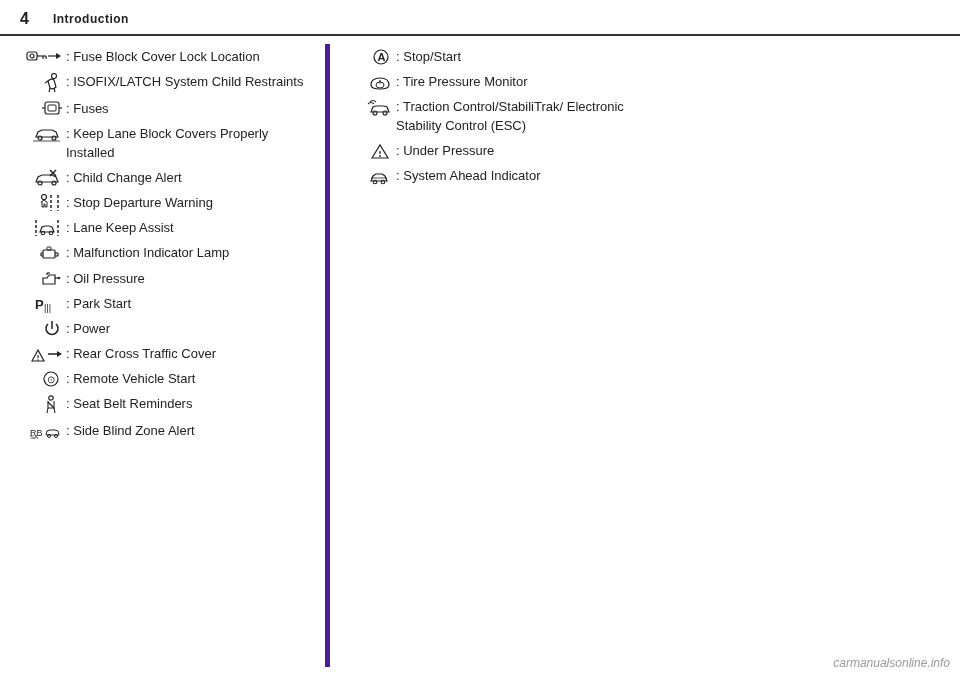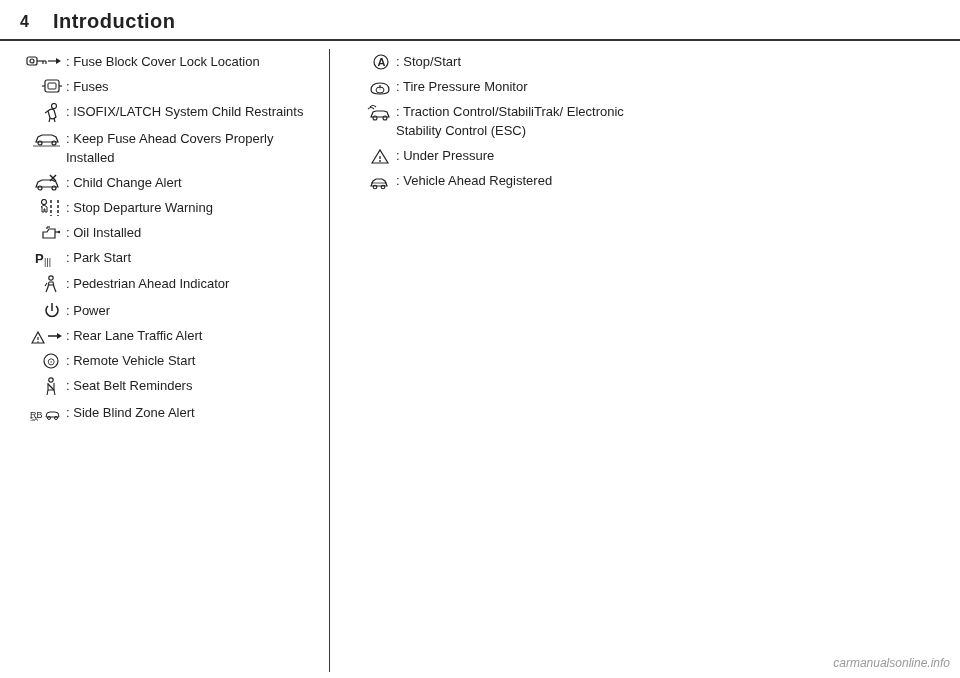--- a/index.html
+++ b/index.html
@@ -22,34 +22,34 @@
       margin-bottom: 8px;
     }
 
     .page-number {
       font-size: 16px;
       font-weight: bold;
       margin-right: 24px;
     }
 
     .page-title {
-      font-size: 20px;
+      font-size: 12px;
       font-weight: bold;
       letter-spacing: 0.5px;
     }
 
     .content-area {
       display: flex;
       padding: 0 20px;
       height: calc(100% - 55px);
     }
 
     .left-column {
       width: 310px;
-      border-right: 1px solid #4c1d95;
+      border-right: 5px solid #4c1d95;
       padding-right: 16px;
       padding-top: 4px;
     }
 
     .right-column {
       width: 310px;
       padding-left: 20px;
       padding-top: 4px;
     }
 
@@ -115,56 +115,56 @@
 
           <line x1="22" y1="8" x2="32" y2="8" stroke="#222" stroke-width="1.2"></line>
           <polygon points="30,5 35,8 30,11" fill="#222"></polygon>
         </svg>
       </span>
       <span class="item-text">: Fuse Block Cover Lock Location</span>
     </div>
 
     <div class="item">
       <span class="icon-area">
+        <svg width="22" height="20" viewBox="0 0 22 20">
+
+          <circle cx="14" cy="3" r="2.5" fill="none" stroke="#222" stroke-width="1.2"></circle>
+          <path d="M8 8 Q11 5 14 7 L16 14 Q13 17 10 15 Z" fill="none" stroke="#222" stroke-width="1.2"></path>
+          <path d="M5 10 L8 8" stroke="#222" stroke-width="1.2"></path>
+          <path d="M10 15 L9 19" stroke="#222" stroke-width="1.2"></path>
+          <path d="M14 15 L15 19" stroke="#222" stroke-width="1.2"></path>
+        </svg>
+      </span>
+      <span class="item-text">: ISOFIX/LATCH System Child Restraints</span>
+    </div>
+
+    <div class="item">
+      <span class="icon-area">
         <svg width="20" height="16" viewBox="0 0 20 16">
           <rect x="3" y="2" width="14" height="12" rx="2" fill="none" stroke="#222" stroke-width="1.2"></rect>
           <line x1="3" y1="8" x2="0" y2="8" stroke="#222" stroke-width="1.2"></line>
           <line x1="17" y1="8" x2="20" y2="8" stroke="#222" stroke-width="1.2"></line>
           <rect x="6" y="5" width="8" height="6" rx="1" fill="none" stroke="#222" stroke-width="1"></rect>
         </svg>
       </span>
       <span class="item-text">: Fuses</span>
     </div>
 
     <div class="item">
       <span class="icon-area">
-        <svg width="22" height="20" viewBox="0 0 22 20">
-
-          <circle cx="14" cy="3" r="2.5" fill="none" stroke="#222" stroke-width="1.2"></circle>
-          <path d="M8 8 Q11 5 14 7 L16 14 Q13 17 10 15 Z" fill="none" stroke="#222" stroke-width="1.2"></path>
-          <path d="M5 10 L8 8" stroke="#222" stroke-width="1.2"></path>
-          <path d="M10 15 L9 19" stroke="#222" stroke-width="1.2"></path>
-          <path d="M14 15 L15 19" stroke="#222" stroke-width="1.2"></path>
-        </svg>
-      </span>
-      <span class="item-text">: ISOFIX/LATCH System Child Restraints</span>
-    </div>
-
-    <div class="item">
-      <span class="icon-area">
         <svg width="30" height="18" viewBox="0 0 30 18">
 
           <path d="M4 12 L6 7 L10 5 L20 5 L24 7 L26 12 Z" fill="none" stroke="#222" stroke-width="1.2"></path>
           <circle cx="8" cy="13" r="2" fill="none" stroke="#222" stroke-width="1.2"></circle>
           <circle cx="22" cy="13" r="2" fill="none" stroke="#222" stroke-width="1.2"></circle>
 
           <line x1="1" y1="16" x2="28" y2="16" stroke="#222" stroke-width="0.8"></line>
         </svg>
       </span>
-      <span class="item-text">: Keep Fuse Ahead Covers Properly Installed</span>
+      <span class="item-text">: Keep Lane Block Covers Properly Installed</span>
     </div>
 
     <div class="item">
       <span class="icon-area">
         <svg width="30" height="18" viewBox="0 0 30 18">
 
           <path d="M4 13 L6 8 L10 6 L20 6 L24 8 L26 13 Z" fill="none" stroke="#222" stroke-width="1.2"></path>
           <circle cx="8" cy="14" r="2" fill="none" stroke="#222" stroke-width="1.2"></circle>
           <circle cx="22" cy="14" r="2" fill="none" stroke="#222" stroke-width="1.2"></circle>
           <line x1="18" y1="1" x2="24" y2="7" stroke="#222" stroke-width="1.5"></line>
@@ -180,59 +180,75 @@
 
           <circle cx="8" cy="3" r="2.5" fill="none" stroke="#222" stroke-width="1.2"></circle>
           <path d="M5 8 L8 6 L11 8 L11 13 L9 13 L9 10 L8 10 L8 13 L6 13 L6 8 Z" fill="none" stroke="#222" stroke-width="1"></path>
           <line x1="15" y1="1" x2="15" y2="17" stroke="#222" stroke-width="1.5" stroke-dasharray="3,2"></line>
           <line x1="22" y1="1" x2="22" y2="17" stroke="#222" stroke-width="1.5" stroke-dasharray="3,2"></line>
         </svg>
       </span>
       <span class="item-text">: Stop Departure Warning</span>
     </div>
 
-
+    <div class="item">
+      <span class="icon-area">
+        <svg width="30" height="18" viewBox="0 0 30 18">
+
+          <path d="M8 13 L10 8 L13 7 L17 7 L20 8 L22 13 Z" fill="none" stroke="#222" stroke-width="1.2"></path>
+          <circle cx="11" cy="14" r="1.8" fill="none" stroke="#222" stroke-width="1.1"></circle>
+          <circle cx="19" cy="14" r="1.8" fill="none" stroke="#222" stroke-width="1.1"></circle>
+          <line x1="4" y1="1" x2="4" y2="17" stroke="#222" stroke-width="1.5" stroke-dasharray="3,2"></line>
+          <line x1="26" y1="1" x2="26" y2="17" stroke="#222" stroke-width="1.5" stroke-dasharray="3,2"></line>
+        </svg>
+      </span>
+      <span class="item-text">: Lane Keep Assist</span>
+    </div>
+
+    <div class="item">
+      <span class="icon-area">
+        <svg width="28" height="18" viewBox="0 0 28 18">
+
+          <rect x="9" y="6" width="12" height="8" rx="1" fill="none" stroke="#222" stroke-width="1.2"></rect>
+          <line x1="9" y1="9" x2="7" y2="9" stroke="#222" stroke-width="1.2"></line>
+          <line x1="7" y1="9" x2="7" y2="12" stroke="#222" stroke-width="1.2"></line>
+          <line x1="7" y1="12" x2="9" y2="12" stroke="#222" stroke-width="1.2"></line>
+          <rect x="13" y="3" width="4" height="3" rx="0.5" fill="none" stroke="#222" stroke-width="1"></rect>
+          <line x1="21" y1="9" x2="24" y2="9" stroke="#222" stroke-width="1.2"></line>
+          <line x1="21" y1="12" x2="24" y2="12" stroke="#222" stroke-width="1.2"></line>
+          <line x1="24" y1="9" x2="24" y2="12" stroke="#222" stroke-width="1.2"></line>
+        </svg>
+      </span>
+      <span class="item-text">: Malfunction Indicator Lamp</span>
+    </div>
 
     <div class="item">
       <span class="icon-area">
         <svg width="22" height="18" viewBox="0 0 22 18">
 
           <path d="M3 14 L3 8 L7 8 L9 5 L15 5 L15 14 Z" fill="none" stroke="#222" stroke-width="1.2"></path>
           <line x1="15" y1="8" x2="19" y2="8" stroke="#222" stroke-width="1.2"></line>
           <circle cx="19" cy="8" r="1.2" fill="#222"></circle>
           <line x1="7" y1="5" x2="7" y2="3" stroke="#222" stroke-width="1.2"></line>
           <line x1="7" y1="3" x2="10" y2="3" stroke="#222" stroke-width="1.2"></line>
         </svg>
       </span>
-      <span class="item-text">: Oil Installed</span>
+      <span class="item-text">: Oil Pressure</span>
     </div>
 
     <div class="item">
       <span class="icon-area">
         <svg width="28" height="18" viewBox="0 0 28 18">
           <text x="1" y="14" font-size="13" font-family="Arial" font-weight="bold" fill="#222">P</text>
           <text x="10" y="16" font-size="9" font-family="Arial" fill="#222">|||</text>
         </svg>
       </span>
       <span class="item-text">: Park Start</span>
     </div>
 
-    <div class="item">
-      <span class="icon-area">
-        <svg width="22" height="20" viewBox="0 0 22 20">
-
-          <circle cx="11" cy="3" r="2.2" fill="none" stroke="#222" stroke-width="1.2"></circle>
-          <path d="M9 7 L8 12 L6 17" stroke="#222" stroke-width="1.2" fill="none"></path>
-          <path d="M9 7 L13 7 L14 12 L16 17" stroke="#222" stroke-width="1.2" fill="none"></path>
-          <path d="M9 10 L13 10" stroke="#222" stroke-width="1.1" fill="none"></path>
-          <path d="M7 8 L5 11" stroke="#222" stroke-width="1.1" fill="none"></path>
-        </svg>
-      </span>
-      <span class="item-text">: Pedestrian Ahead Indicator</span>
-    </div>
 
     <div class="item">
       <span class="icon-area">
         <svg width="20" height="18" viewBox="0 0 20 18">
 
           <path d="M6 4 A6 6 0 1 0 14 4" fill="none" stroke="#222" stroke-width="1.5"></path>
           <line x1="10" y1="1" x2="10" y2="9" stroke="#222" stroke-width="1.5"></line>
         </svg>
       </span>
       <span class="item-text">: Power</span>
@@ -243,21 +259,21 @@
         <svg width="34" height="18" viewBox="0 0 34 18">
 
           <path d="M4 16 L10 5 L16 16 Z" fill="none" stroke="#222" stroke-width="1.2"></path>
           <line x1="10" y1="10" x2="10" y2="13" stroke="#222" stroke-width="1.2"></line>
           <circle cx="10" cy="15" r="0.8" fill="#222"></circle>
 
           <line x1="20" y1="9" x2="32" y2="9" stroke="#222" stroke-width="1.5"></line>
           <polygon points="29,6 34,9 29,12" fill="#222"></polygon>
         </svg>
       </span>
-      <span class="item-text">: Rear Lane Traffic Alert</span>
+      <span class="item-text">: Rear Cross Traffic Cover</span>
     </div>
 
 
     <div class="item">
       <span class="icon-area">
         <svg width="22" height="18" viewBox="0 0 22 18">
 
           <circle cx="11" cy="9" r="7" fill="none" stroke="#222" stroke-width="1.2"></circle>
           <text x="7" y="13" font-size="10" font-family="Arial" fill="#222">⊙</text>
         </svg>
@@ -354,20 +370,20 @@
     <div class="item">
       <span class="icon-area">
         <svg width="26" height="18" viewBox="0 0 26 18">
 
           <path d="M5 14 L7 9 L10 7 L16 7 L19 9 L21 14 Z" fill="none" stroke="#222" stroke-width="1.2"></path>
           <circle cx="9" cy="15" r="1.8" fill="none" stroke="#222" stroke-width="1.1"></circle>
           <circle cx="17" cy="15" r="1.8" fill="none" stroke="#222" stroke-width="1.1"></circle>
           <line x1="5" y1="11" x2="21" y2="11" stroke="#222" stroke-width="0.8"></line>
         </svg>
       </span>
-      <span class="item-text">: Vehicle Ahead Registered</span>
+      <span class="item-text">: System Ahead Indicator</span>
     </div>
 
   </div>
 
 </div>
 
 <div class="watermark">carmanualsonline.info</div>
 
 </body></html>

